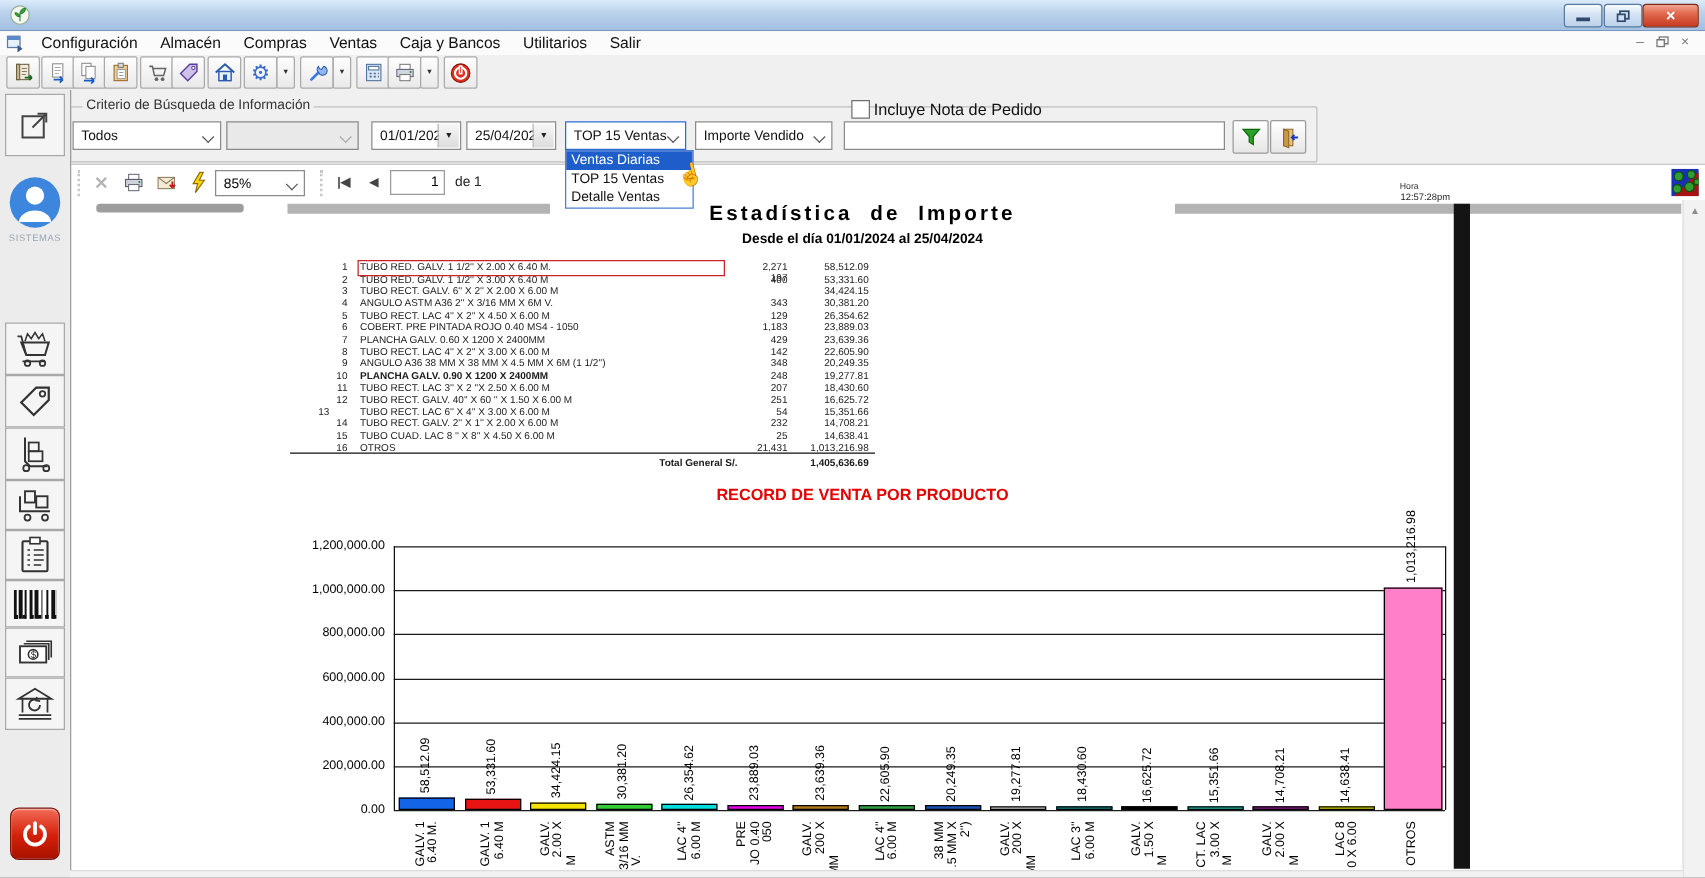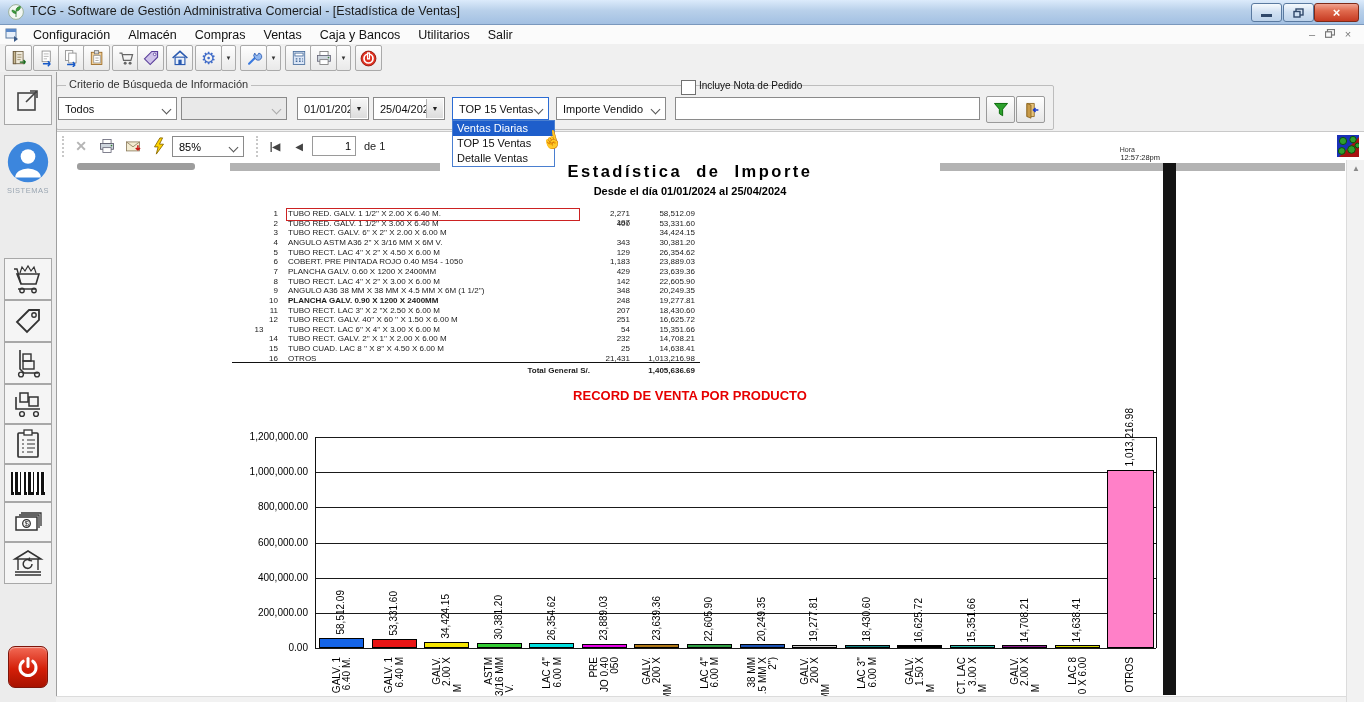--- a/index.html
+++ b/index.html
@@ -73,21 +73,20 @@
 
 <div id="screen">
 
   <div id="titlebar">
     <span class="abs" style="left:8px;top:4px">
       <svg width="16" height="16" viewBox="0 0 16 16">
           <circle cx="8" cy="8" r="7.4" fill="#f2f7f2" stroke="#9ab09a"></circle>
           <path d="M8 13V7M8 7C8 4 10 2.6 12.4 2.6 12.4 5.6 10.4 7 8 7ZM8 9.4C8 7.4 6.2 6.2 4 6.2 4 8.4 5.8 9.4 8 9.4Z" fill="#3da23d" stroke="#277a27" stroke-width=".8"></path>
         </svg>
     </span>
-    <span id="title-text">TCG - Software de Gestión Administrativa Comercial - [Estadística de Ventas]</span>
     <span class="win-btn" style="right:82px;width:29px">
         <span style="width:11px;height:3px;background:#30486a;margin-top:6px"></span>
       </span>
     <span class="win-btn" style="right:50px;width:29px">
       <svg width="11" height="10" viewBox="0 0 11 10">
           <rect x="3" y="1" width="7" height="6" fill="none" stroke="#30486a" stroke-width="1.4"></rect>
           <rect x="1" y="3.5" width="6" height="5.5" fill="#cfe0f2" stroke="#30486a" stroke-width="1.4"></rect>
         </svg>
     </span>
     <span class="win-btn close" style="right:5px;width:43px">
@@ -224,21 +223,21 @@
     <div class="combo" style="left:452px;width:97px;border-color:#2b6cd4">
       <span>TOP 15 Ventas</span>
         <span class="chev"></span>
     </div>
     <div class="combo" style="left:556px;width:110px">
       <span>Importe Vendido</span>
         <span class="chev"></span>
     </div>
 
     <span class="cbox" style="left:681px;top:8px"></span>
-    <span class="abs" style="left:699px;top:8px;font-size:10px;color:#111">Incluye Nota de Pedido</span>
+    <span class="abs" style="left:699px;top:8px;font-size:13px;color:#111">Incluye Nota de Pedido</span>
 
     <input class="abs" style="left: 675px; top: 25px; width: 305px; height: 23px; border: 1px solid rgb(138, 138, 138); box-sizing: border-box; font-size: 11px; padding: 0px 5px; font-family: &quot;Liberation Sans&quot;, sans-serif;" value="">
 
     <span class="btn-sq" style="left:986px">
       <svg width="18" height="18" viewBox="0 0 22 22">
           <path d="M3 3h16l-6 7v8l-4-2.6V10z" fill="#2ca02c" stroke="#0a6a0a" stroke-width="1.2"></path>
         </svg>
     </span>
     <span class="btn-sq" style="left:1016px">
       <svg width="18" height="18" viewBox="0 0 22 22">

